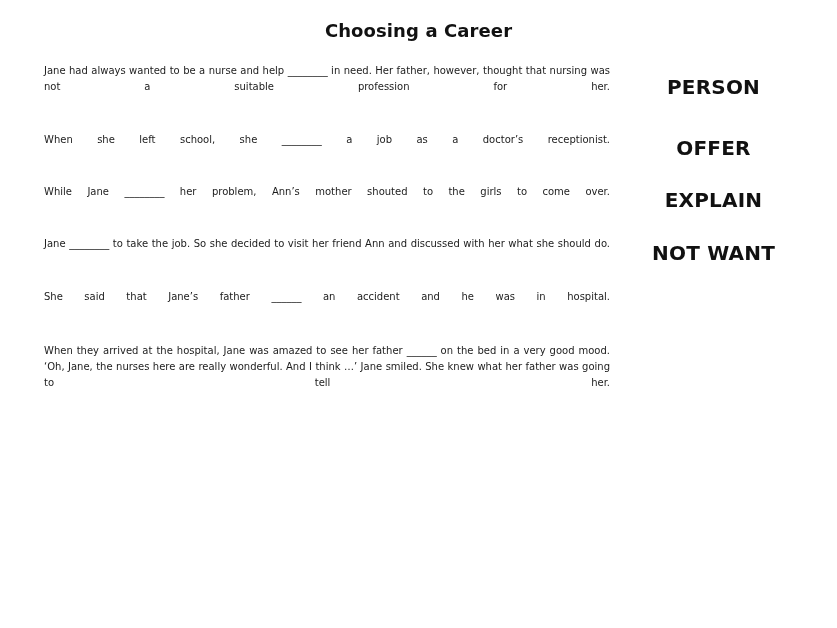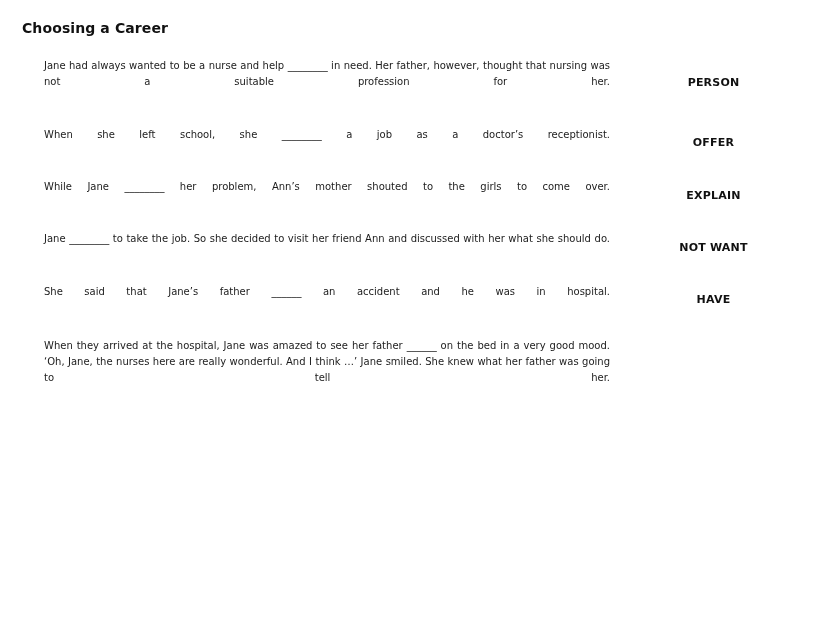--- a/index.html
+++ b/index.html
@@ -15,23 +15,23 @@
     overflow: hidden;
   }
   .page {
     width: 837px;
     height: 628px;
     box-sizing: border-box;
     padding: 14px 22px 0 22px;
     position: relative;
   }
   .title {
-    text-align: left;
+    text-align: center;
     font-weight: bold;
-    font-size: 14px;
+    font-size: 18px;
     letter-spacing: 0.1px;
     margin: 6px 0 22px 0;
     color: #111111;
   }
   .exercise {
     display: block;
   }
   .item {
     display: flex;
     align-items: center;
@@ -52,21 +52,21 @@
   }
   .item-text::after {
     content: "";
     display: inline-block;
     width: 100%;
   }
   .item-cue {
     flex: 1 1 auto;
     text-align: center;
     font-weight: bold;
-    font-size: 11px;
+    font-size: 20px;
     letter-spacing: 0.2px;
     color: #111111;
     padding-right: 6px;
     white-space: nowrap;
   }
   
   .item.i1 { margin-bottom: 20px; }
   .item.i2 { margin-bottom: 20px; }
   .item.i3 { margin-bottom: 20px; }
   .item.i4 { margin-bottom: 20px; }
@@ -97,21 +97,20 @@
       <div class="item-cue">EXPLAIN</div>
     </div>
 
     <div class="item i3">
       <div class="item-text">Jane ________ to take the job. So she decided to visit her friend  Ann and discussed with her what she should do.</div>
       <div class="item-cue">NOT WANT</div>
     </div>
 
     <div class="item i5">
       <div class="item-text">She said that Jane’s father ______ an accident and he was in  hospital.</div>
-      <div class="item-cue">HAVE</div>
     </div>
 
     <div class="item i6">
       <div class="item-text">When they arrived at the hospital, Jane was amazed to see her father ______ on the bed in a very good mood. ‘Oh, Jane, the nurses here are really wonderful. And I think …’ Jane smiled. She knew what her father was going to tell her.</div>
     </div>
 
   </div>
 </div>
 
 </body></html>

